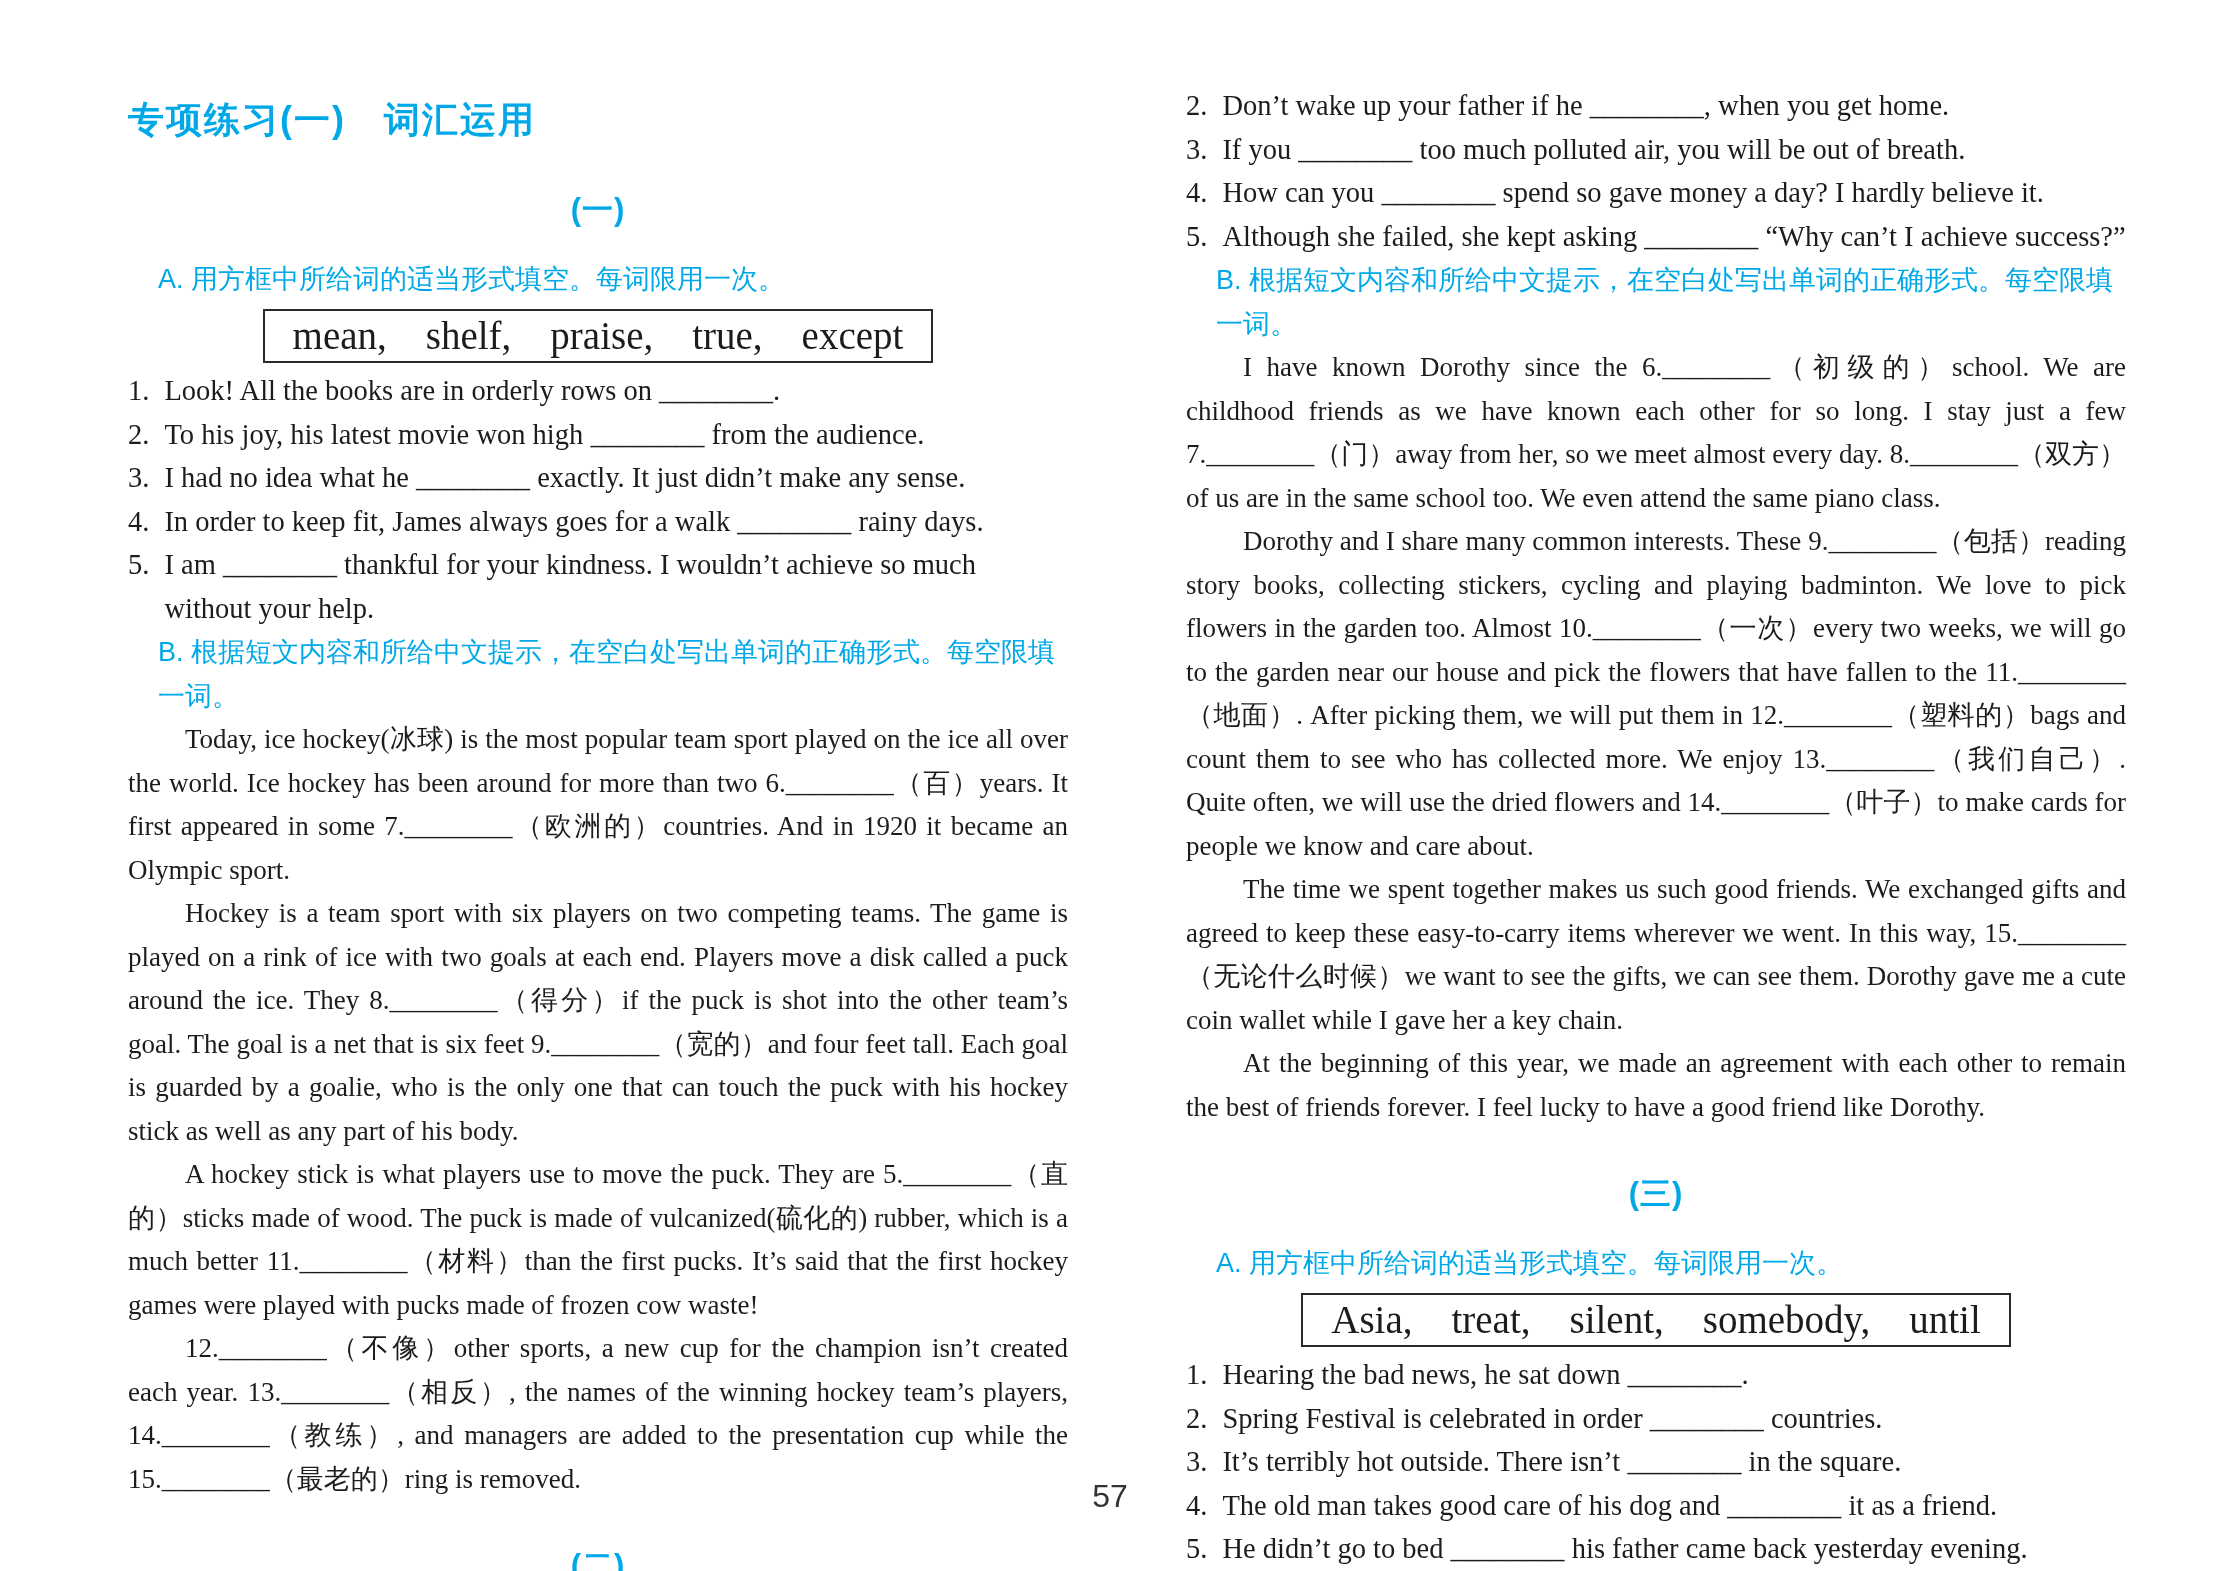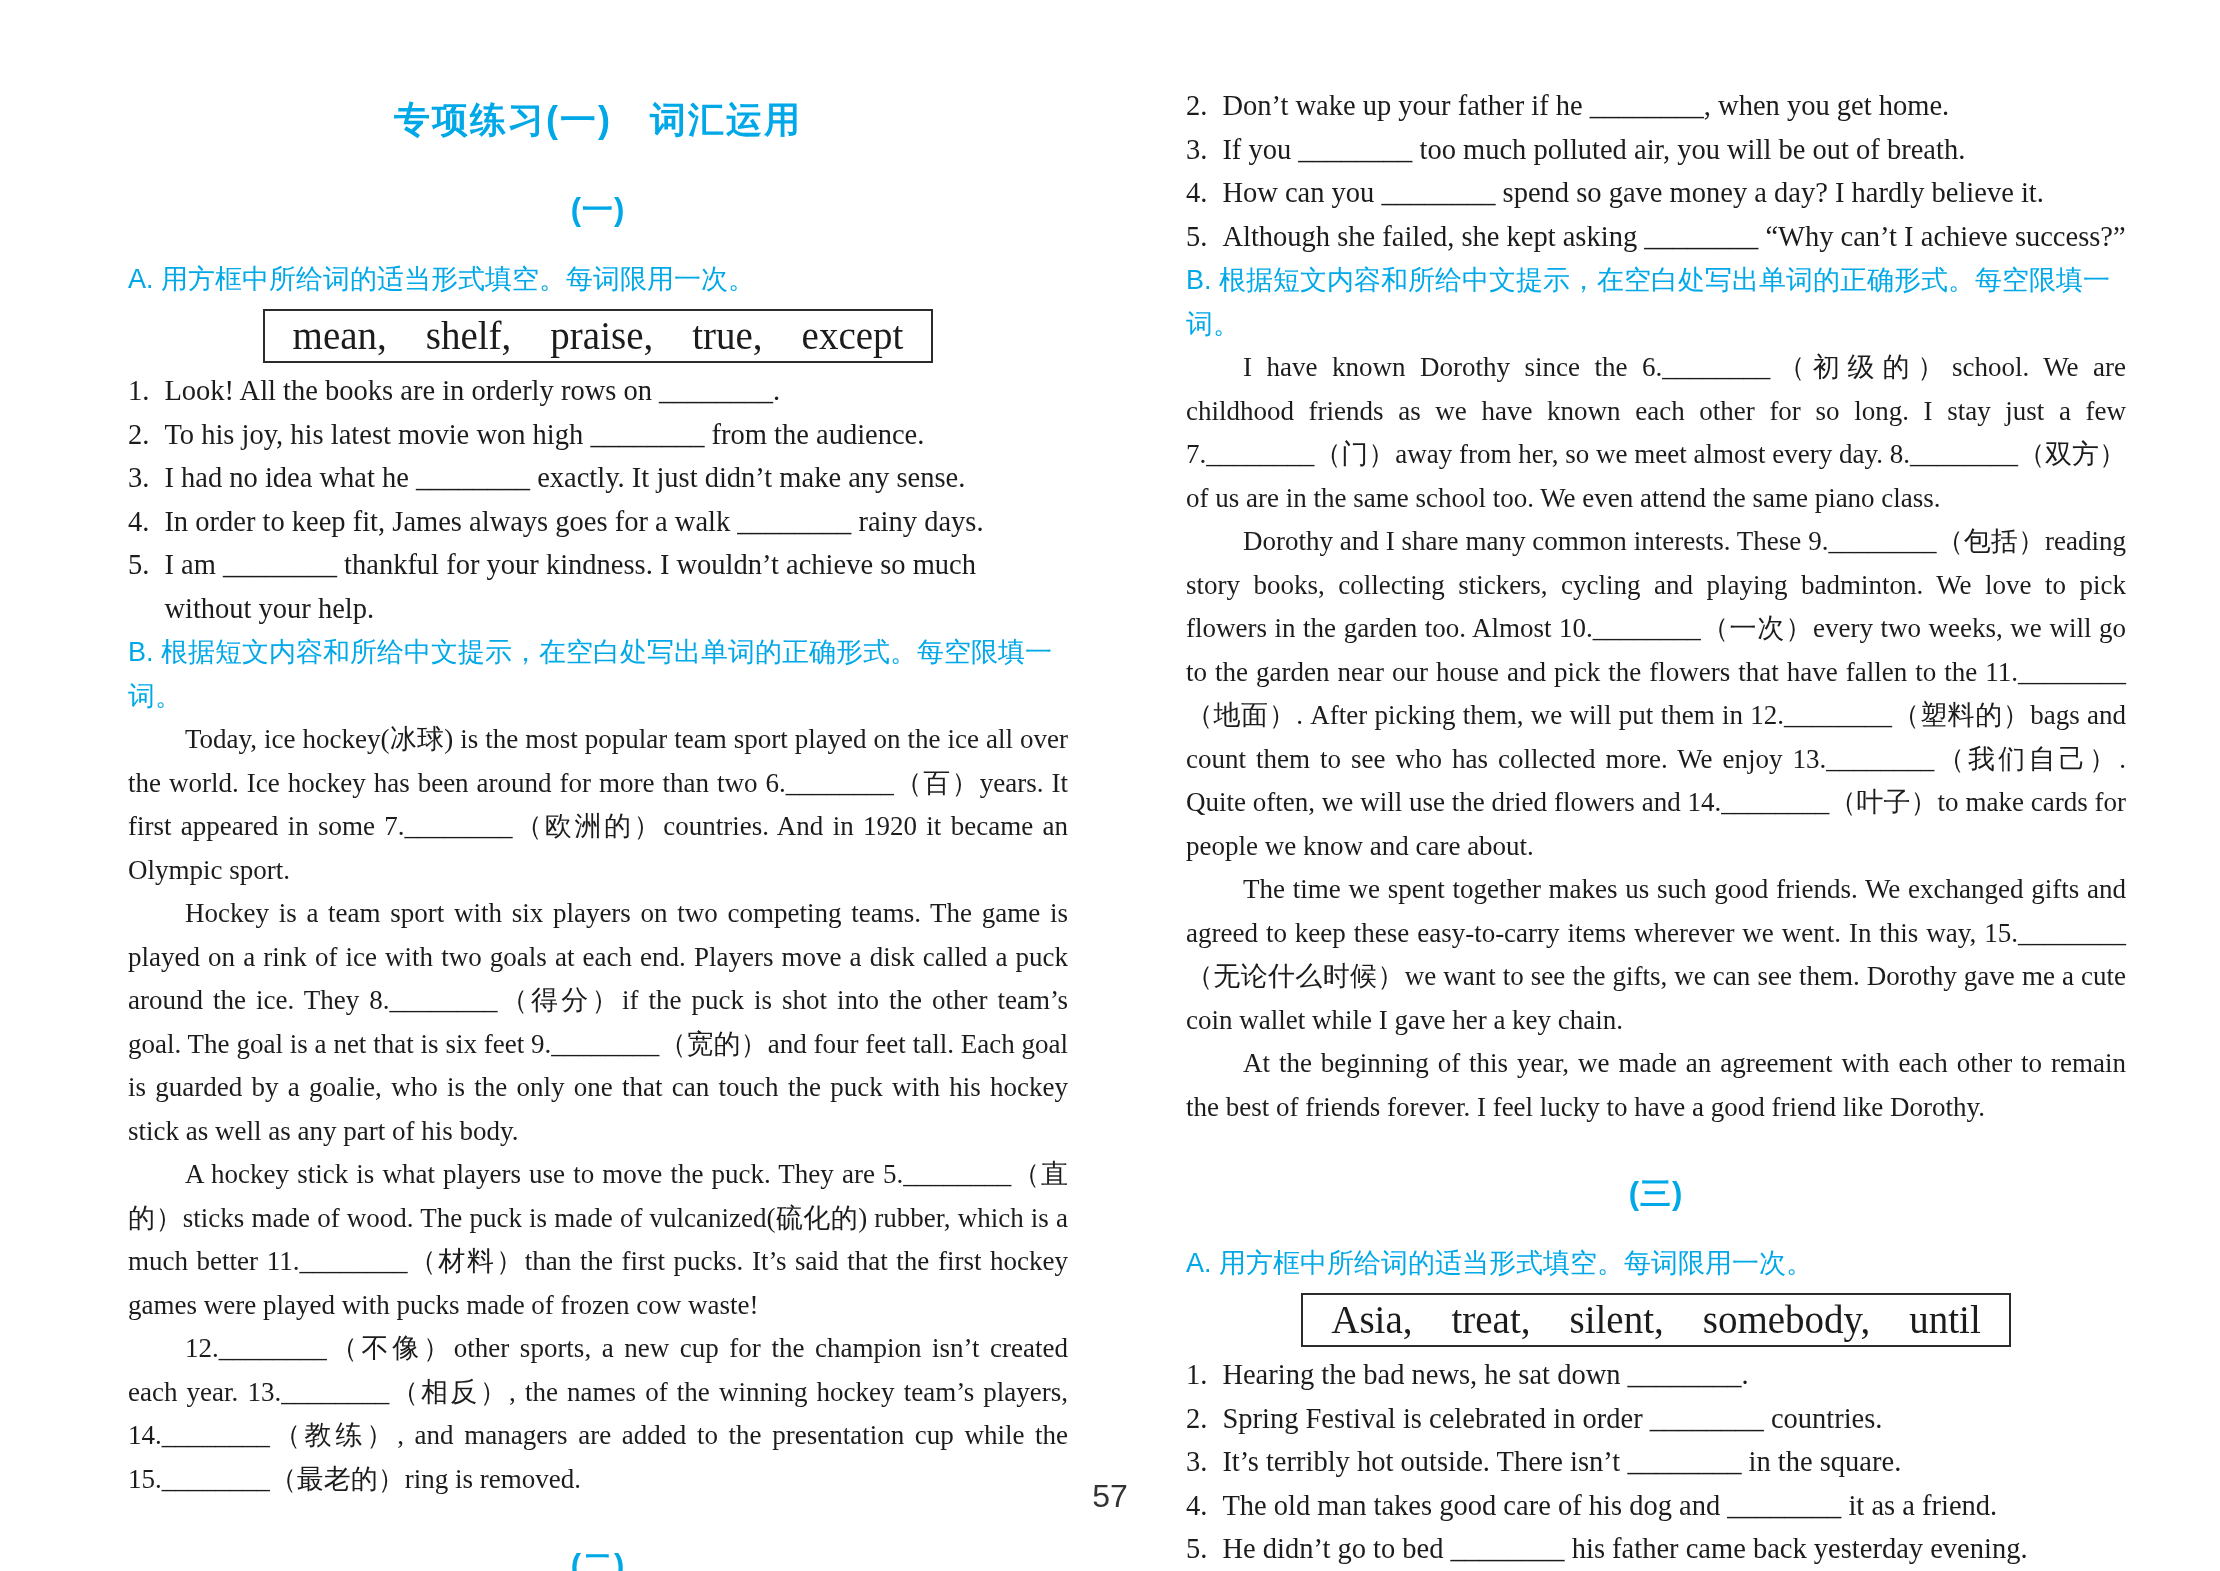--- a/index.html
+++ b/index.html
@@ -8,33 +8,33 @@
     font-family:"Liberation Serif","DejaVu Serif",serif;color:#1c1c1c;
     overflow:hidden;
   }
   .page{position:absolute;inset:0;background:#ffffff;}
   .col{position:absolute;top:0;}
   .col-left{left:128px;width:940px;}
   .col-right{left:1186px;width:940px;top:84px;}
   .title{
     color:var(--accent,#00a8e8);
     font-family:"Liberation Sans","DejaVu Sans",sans-serif;
-    font-weight:bold;font-size:36px;text-align:center;
+    font-weight:bold;font-size:36px;text-align:left;
     margin:96px 0 0 0;letter-spacing:2px;
   }
   .section-head{
     color:var(--accent,#00a8e8);
     font-family:"Liberation Sans","DejaVu Sans",sans-serif;
     font-weight:bold;font-size:31px;text-align:center;
     margin:44px 0 26px 0;letter-spacing:1px;
   }
   .directive{
     color:var(--accent,#00a8e8);
     font-family:"Liberation Sans","DejaVu Sans",sans-serif;
-    font-size:27px;line-height:44px;
+    font-size:27px;line-height:44px;margin-left:30px;
   }
   .wordbox-wrap{text-align:center;margin:8px 0 6px 0;}
   .wordbox{
     display:inline-block;border:2px solid var(--boxborder,#2b2b2b);
     padding:4px 28px;font-size:39px;line-height:42px;white-space:pre;
     color:#1c1c1c;
   }
   .item{display:flex;font-size:28.5px;line-height:43.5px;}
   .item .num{flex:0 0 auto;margin-right:15px;}
   .item .itext{flex:1 1 auto;}

